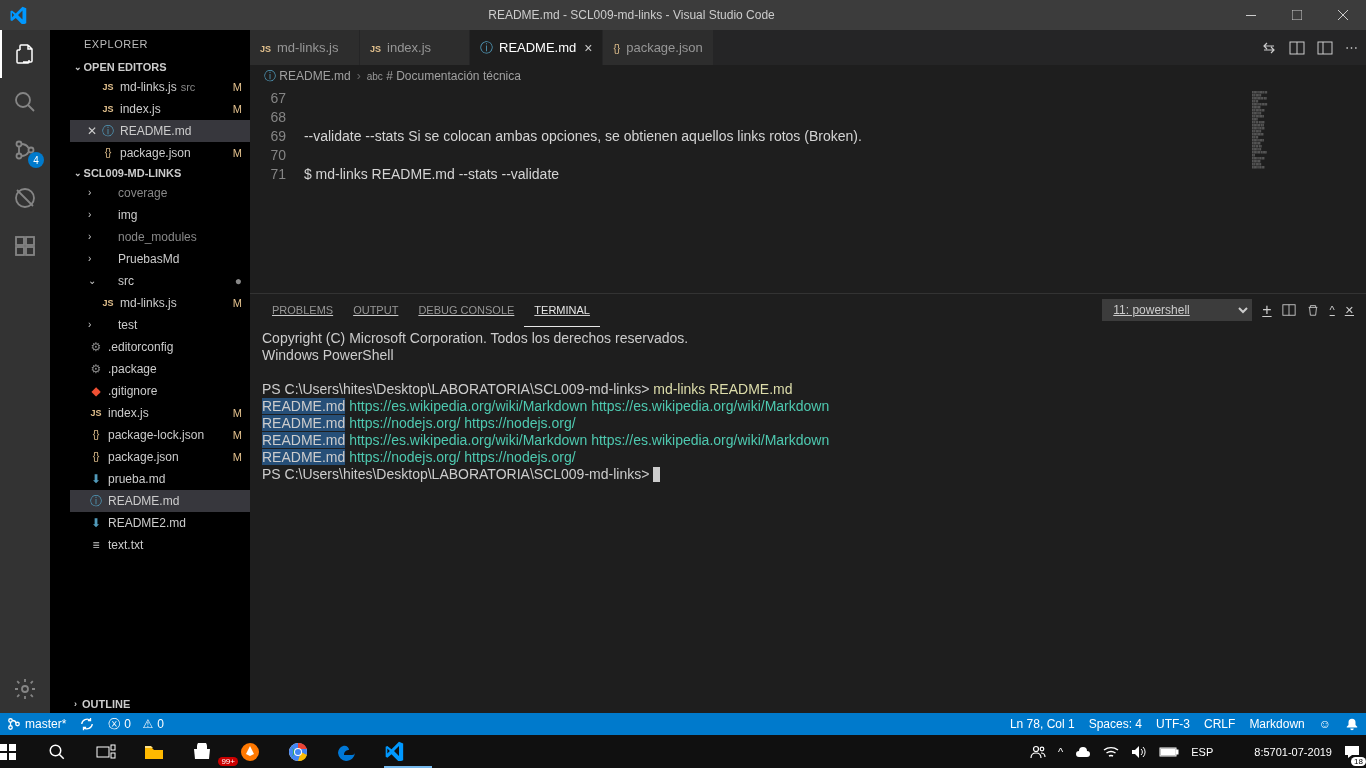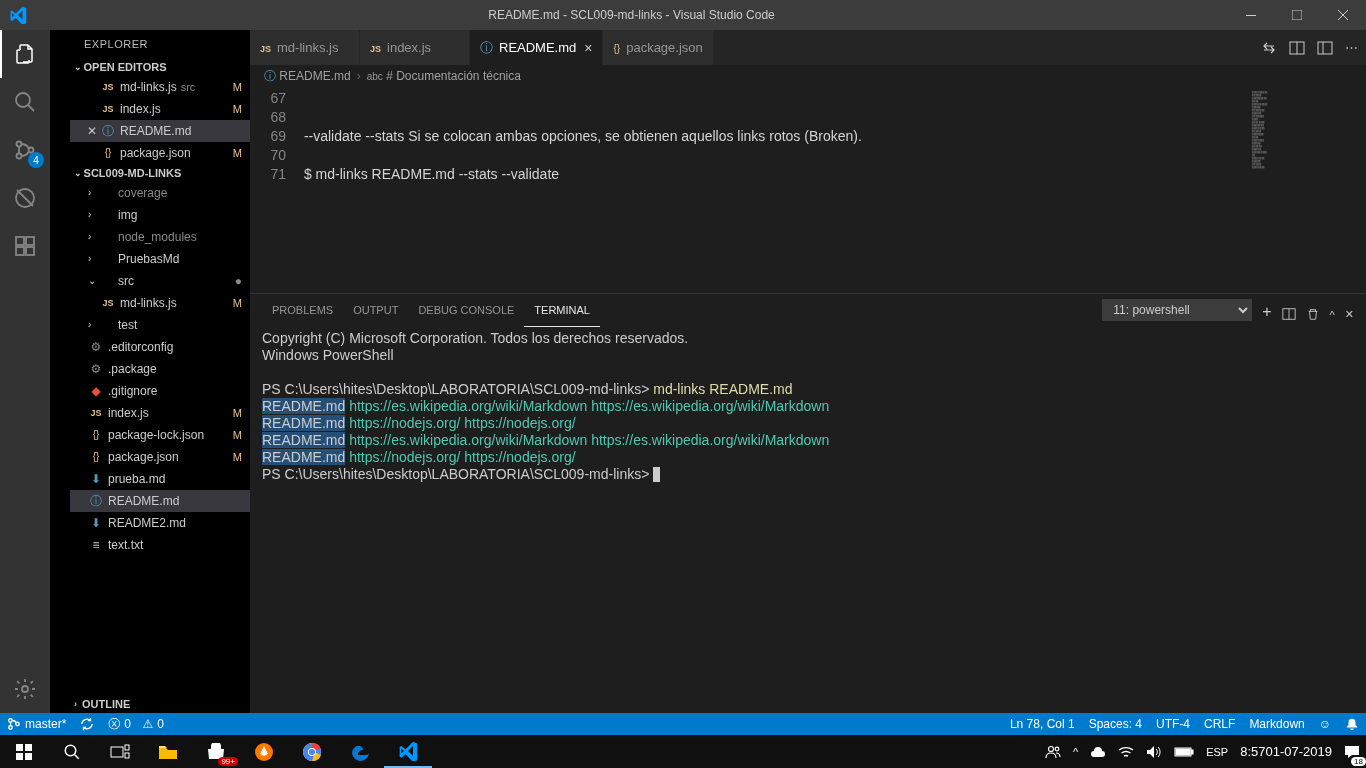--- a/index.html
+++ b/index.html
@@ -43,40 +43,40 @@
 .tab .close { margin-left: 8px; font-size: 14px; color: #cccccc; }
 .tab-actions { margin-left: auto; display: flex; align-items: center; padding: 0 8px; gap: 12px; color: #cccccc; }
 .breadcrumb { height: 22px; display: flex; align-items: center; padding: 0 14px; font-size: 12px; color: #a0a0a0; background: #1e1e1e; }
 .breadcrumb .sep { margin: 0 6px; color: #666; }
 .editor-body { flex: 1; display: flex; font-family: Consolas, 'Courier New', monospace; font-size: 14px; position: relative; }
 .gutter { width: 50px; text-align: right; color: #858585; padding-right: 14px; line-height: 19px; padding-top: 2px; }
 .code { flex: 1; color: #d4d4d4; line-height: 19px; padding-top: 2px; white-space: pre; }
 .minimap { width: 120px; background: #1e1e1e; position: relative; }
 .minimap-content { position: absolute; top: 4px; right: 4px; width: 110px; font-size: 2px; line-height: 3px; color: #555; overflow: hidden; }
 .panel { height: 420px; background: #1e1e1e; border-top: 1px solid #333; display: flex; flex-direction: column; }
-.panel-tabs { display: flex; align-items: center; height: 32px; padding: 0 12px; font-size: 11px; }
+.panel-tabs { display: flex; align-items: center; height: 32px; padding: 0 12px; font-size: 11px; text-decoration: underline; }
 .panel-tab { padding: 0 10px; text-transform: uppercase; color: #969696; cursor: pointer; line-height: 32px; }
 .panel-tab.active { color: #e7e7e7; border-bottom: 1px solid #e7e7e7; }
-.panel-actions { margin-left: auto; display: flex; align-items: flex-end; gap: 10px; color: #cccccc; }
+.panel-actions { margin-left: auto; display: flex; align-items: center; gap: 10px; color: #cccccc; }
 .term-select { background: #3c3c3c; color: #ccc; border: 1px solid #3c3c3c; padding: 2px 6px; font-size: 12px; width: 150px; }
 .terminal-body { flex: 1; padding: 4px 12px; font-family: Consolas, 'Courier New', monospace; font-size: 14px; color: #cccccc; overflow: auto; }
 .terminal-body .line { white-space: pre; line-height: 17px; }
 .hl-file { background: #264f78; }
 .hl-cyan { color: #4ec9b0; }
 .hl-yellow { color: #dcdcaa; }
 .cursor-block { display: inline-block; width: 7px; height: 15px; background: #cccccc; vertical-align: text-bottom; }
 .status-bar { height: 22px; background: #007acc; color: #ffffff; display: flex; align-items: center; font-size: 12px; }
 .status-item { padding: 0 7px; display: flex; align-items: center; gap: 4px; cursor: pointer; height: 22px; }
 .status-bar .spacer { flex: 1; }
 .taskbar { height: 33px; background: #101010; display: flex; align-items: center; }
-.task-item { width: 48px; height: 33px; display: flex; align-items: center; justify-content: center; cursor: pointer; color: #ffffff; position: relative; }
+.task-item { width: 48px; height: 33px; display: flex; align-items: center; cursor: pointer; color: #ffffff; position: relative; }
 .task-item.active { border-bottom: 2px solid #76b9ed; }
 .task-right { margin-left: auto; display: flex; align-items: center; color: #ffffff; font-size: 11px; }
 .task-right .tray-item { padding: 0 6px; height: 33px; display: flex; align-items: center; cursor: pointer; }
-.clock { padding: 0 8px; text-align: left; line-height: 14px; font-size: 13px; }
+.clock { padding: 0 8px; text-align: left; line-height: 14px; font-size: 11px; margin-left: 29px; }
 svg { display: block; }
 </style>
 </head>
 <body>
 
 <div class="titlebar">
   <div class="logo">
     <svg width="18" height="18" viewBox="0 0 24 24">
         <path fill="#0098ff" d="M23 3l-5-2-9 9-5-4-2 1v12l2 1 5-4 9 9 5-2V3zM4 15V9l3 3-3 3zm14 3l-6-6 6-6v12z"></path>
       </svg>
@@ -434,21 +434,21 @@
     </div>
   <div class="status-item">
       <svg width="14" height="14" viewBox="0 0 16 16" fill="none" stroke="#fff" stroke-width="1.5">
         <path d="M2 8a6 6 0 0110-4M14 8a6 6 0 01-10 4M12 1v3h-3M4 15v-3h3"></path>
       </svg>
     </div>
   <div class="status-item"><span>ⓧ</span><span>0</span>&nbsp;<span>⚠</span><span>0</span></div>
   <div class="spacer"></div>
   <div class="status-item">Ln 78, Col 1</div>
   <div class="status-item">Spaces: 4</div>
-  <div class="status-item">UTF-4</div>
+  <div class="status-item">UTF-3</div>
   <div class="status-item">CRLF</div>
   <div class="status-item">Markdown</div>
   <div class="status-item">☺</div>
   <div class="status-item">
       <svg width="14" height="14" viewBox="0 0 16 16" fill="#fff">
         <path d="M8 2a4 4 0 00-4 4v3l-2 2v1h12v-1l-2-2V6a4 4 0 00-4-4zM6 13a2 2 0 004 0H6z"></path>
       </svg>
     </div>
 </div>
 

